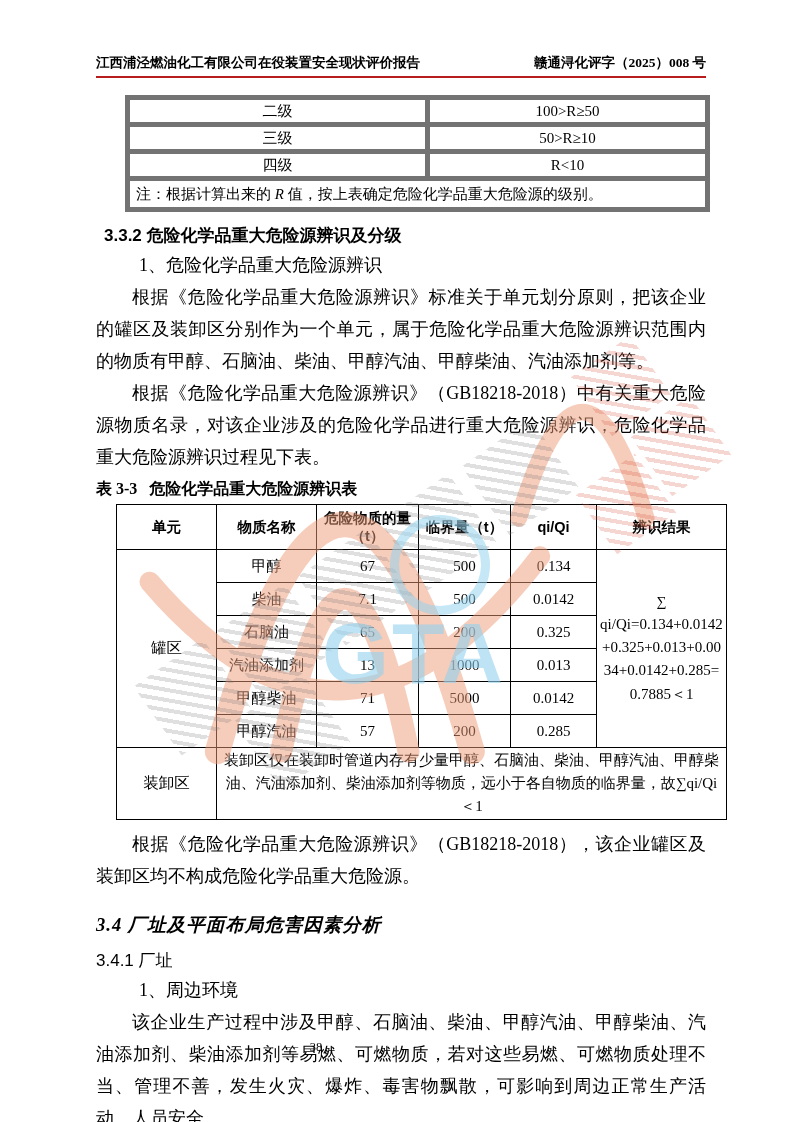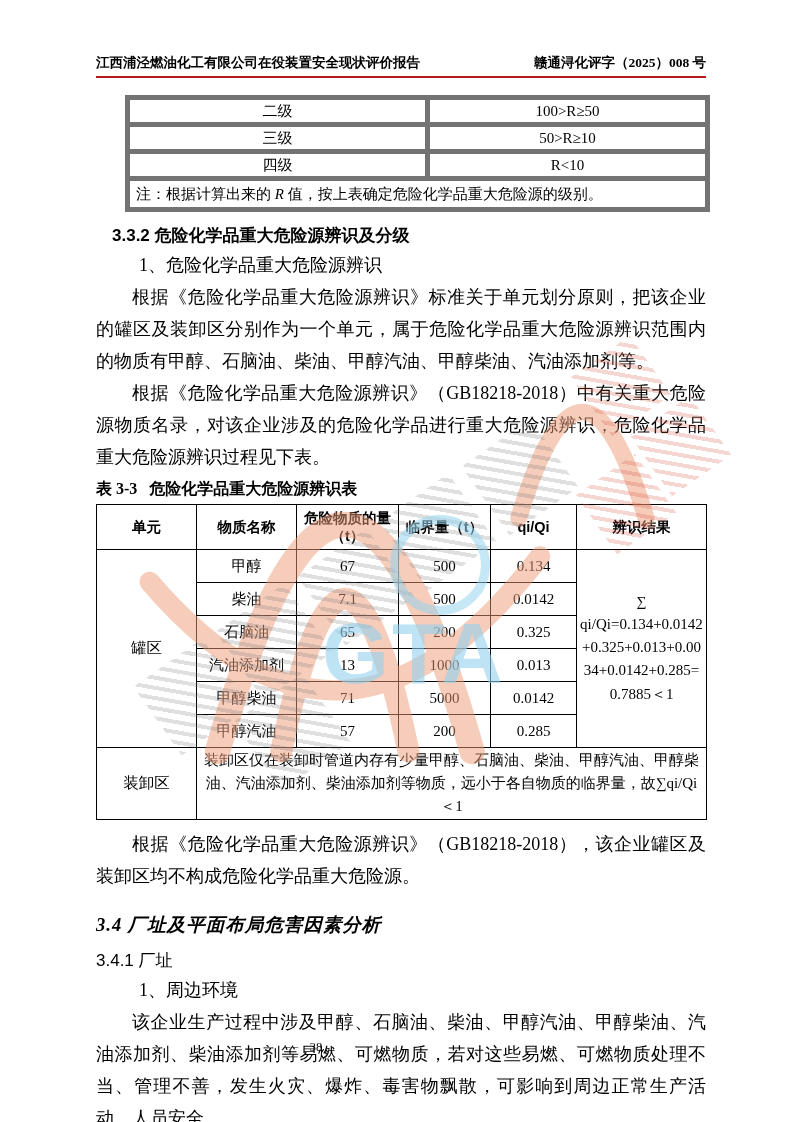--- a/index.html
+++ b/index.html
@@ -14,32 +14,32 @@
   .content{
     position:absolute;left:96px;top:54px;width:610px;
   }
   
   .doc-header{
     display:flex;justify-content:space-between;align-items:flex-end;
     font-size:13.5px;font-weight:bold;
     padding-bottom:4px;border-bottom:2px solid #b91c1c;
   }
   
-  table{border-collapse:collapse;}
+  table{border-collapse:collapse;margin-left:20px;}
   .grading-table{margin:17px 0 0 29px;width:580px;table-layout:fixed;}
   .grading-table td{
     border:5px solid #737373;height:22px;
     font-size:15px;text-align:center;vertical-align:middle;padding:0 4px;
   }
   .grading-table .note-cell{text-align:left;height:26px;padding-left:6px;font-size:15px;}
   .r-italic{font-style:italic;font-family:"Liberation Serif",serif;}
   
   .h-332{
     font-family:"Liberation Sans","DejaVu Sans",sans-serif;
-    font-size:17px;font-weight:bold;margin:12px 0 4px 16px;
+    font-size:17px;font-weight:bold;margin:12px 0 4px 8px;
   }
   .list-item{font-size:18px;margin:6px 0 4px 0;padding-left:43px;}
   .para{font-size:18px;line-height:32px;text-align:justify;text-indent:2em;margin:0;}
   .table-caption{
     text-align:left;font-weight:bold;font-size:16px;margin:6px 0 4px 0;
     white-space:pre-wrap;
   }
   
   .hazard-table{width:610px;table-layout:fixed;}
   .hazard-table td,.hazard-table th{

